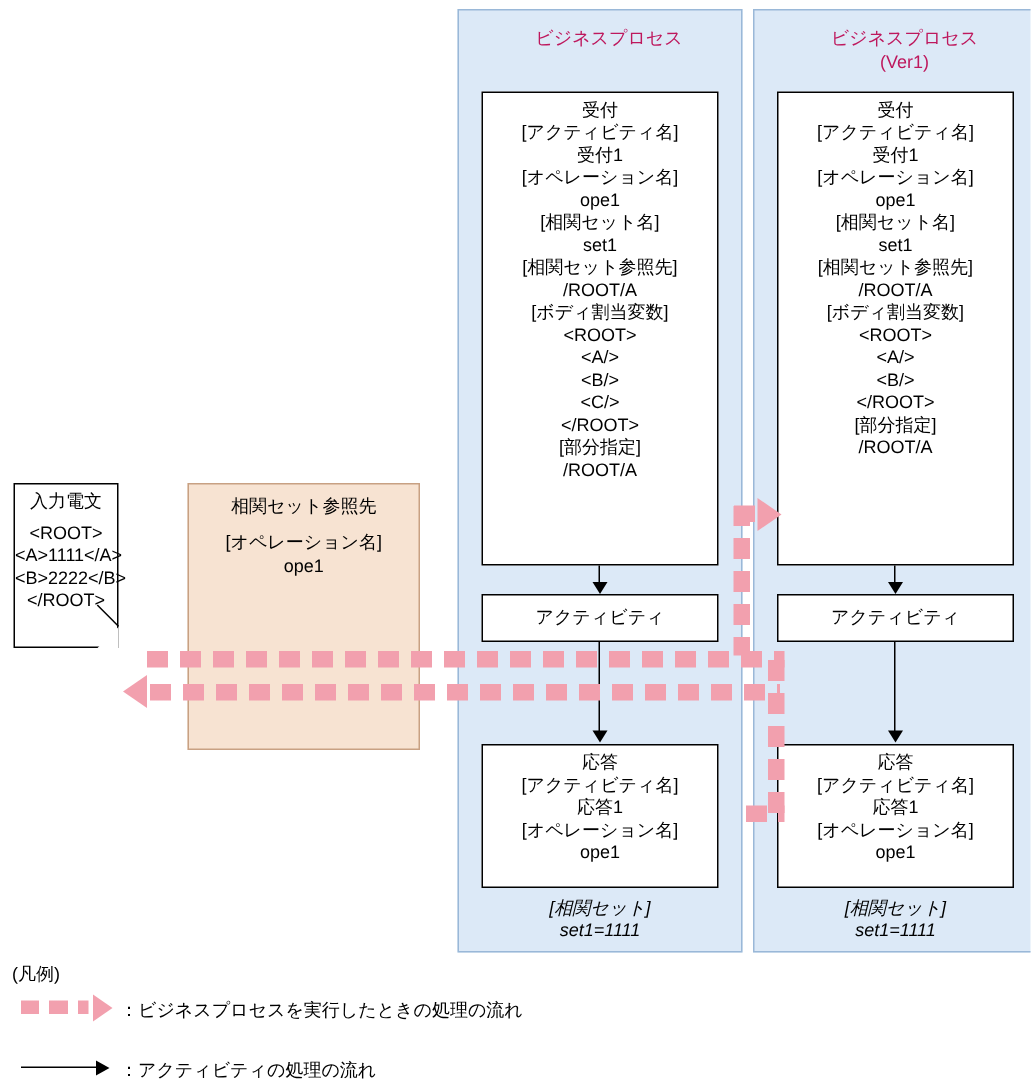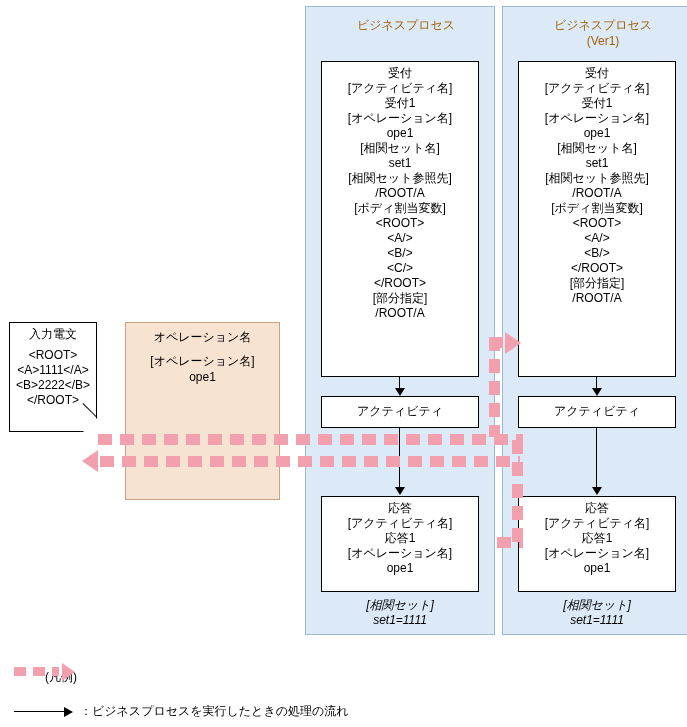--- a/index.html
+++ b/index.html
@@ -22,21 +22,21 @@
     position: absolute;
     background: #dce9f7;
     border: 1px solid #9ab8d8;
     box-sizing: border-box;
   }
   .bp-title {
     text-align: center;
     font-size: 12px;
     line-height: 16px;
     padding-top: 10px;
-    color: #a16207;
+    color: #be185d;
     padding-left: 12px;
   }
   .node {
     position: absolute;
     background: #ffffff;
     border: 1px solid #000000;
     box-sizing: border-box;
     text-align: center;
     font-size: 12px;
     line-height: 15px;
@@ -161,21 +161,21 @@
     height: 1px;
     background: #000;
   }
   .legend-black-head {
     position: absolute;
     width: 0; height: 0;
     border-top: 5px solid transparent;
     border-bottom: 5px solid transparent;
     border-left: 9px solid #000;
   }
-  .nowrap { white-space: pre; margin-top: 38px; }
+  .nowrap { white-space: pre; }
 </style>
 </head>
 <body>
 
 <div class="bp-col" style="left:305px; top:6px; width:190px; height:629px;">
   <div class="bp-title">
     <div>ビジネスプロセス</div>
   </div>
 </div>
 
@@ -264,49 +264,49 @@
   <div>応答1</div>
   <div>[オペレーション名]</div>
   <div>ope1</div>
 </div>
 
 <div class="corr" style="left:518px; top:598px; width:158px;">
   <div>[相関セット]</div>
   <div>set1=1111</div>
 </div>
 
-<div class="doc" style="left:9px; top:322px; width:88px; height:110px;">
+<div class="doc" style="left:9px; top:322px; width:70px; height:110px;">
   <div>入力電文</div>
   <div style="height:6px"></div>
   <div>&lt;ROOT&gt;</div>
   <div>&lt;A&gt;1111&lt;/A&gt;</div>
   <div>&lt;B&gt;2222&lt;/B&gt;</div>
   <div>&lt;/ROOT&gt;</div>
   <div class="doc-corner"></div>
   <div class="doc-corner-line"></div>
 </div>
 
 <div class="userdef" style="left:125px; top:322px; width:155px; height:178px;">
-  <div>オペレーション名</div>
+  <div>相関セット参照先</div>
   <div style="height:8px"></div>
   <div>[オペレーション名]</div>
   <div>ope1</div>
 </div>
 
 <div class="pink-h" style="left:98px; top:434px; width:425px;"></div>
 <div class="pink-v" style="left:489px; top:337px; height:100px;"></div>
 <div class="pink-h" style="left:489px; top:337px; width:20px;"></div>
 <div class="pink-arrow-right" style="left:505px; top:332px;"></div>
 
 <div class="pink-v" style="left:512px; top:440px; height:108px;"></div>
 <div class="pink-h" style="left:497px; top:537px; width:26px;"></div>
 <div class="pink-h" style="left:100px; top:456px; width:420px;"></div>
 <div class="pink-arrow-left" style="left:82px; top:450px;"></div>
 
-<div class="legend-title" style="left:8px; top:669px;margin-left:37px;">(凡例)</div>
+<div class="legend-title" style="left:8px; top:641px;">(凡例)</div>
 
 <div class="legend-pink-seg" style="left:14px; top:667px; width:45px;"></div>
 <div class="legend-pink-head" style="left:62px; top:663px;"></div>
 <div class="legend-row nowrap" style="left:80px; top:665px;">：ビジネスプロセスを実行したときの処理の流れ</div>
 
 <div class="legend-black-line" style="left:14px; top:711px; width:52px;"></div>
 <div class="legend-black-head" style="left:64px; top:707px;"></div>
 <div class="legend-row nowrap" style="left:80px; top:705px;">：アクティビティの処理の流れ</div>
 
 </body></html>

